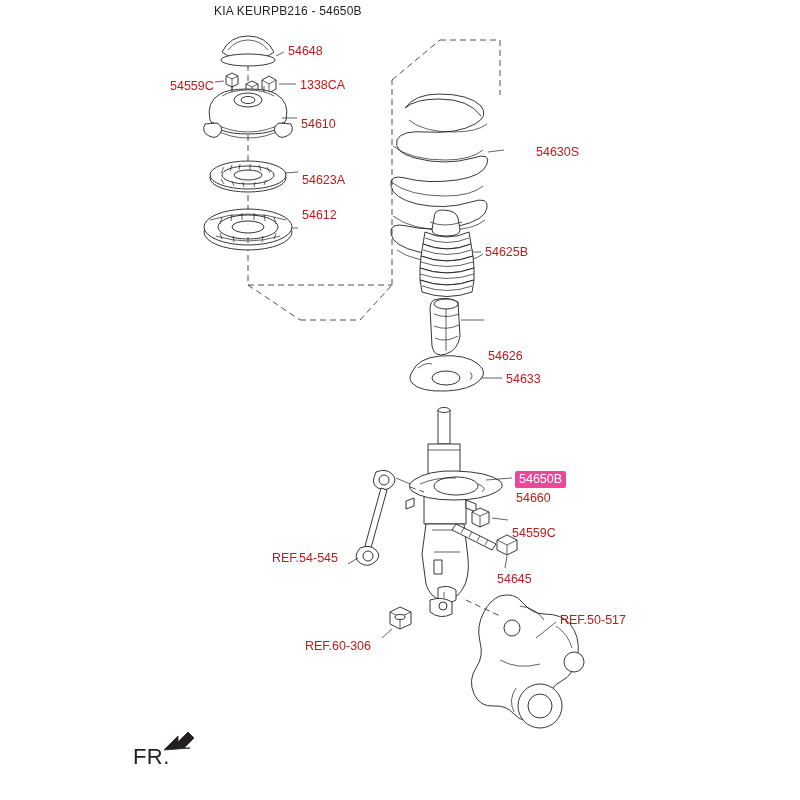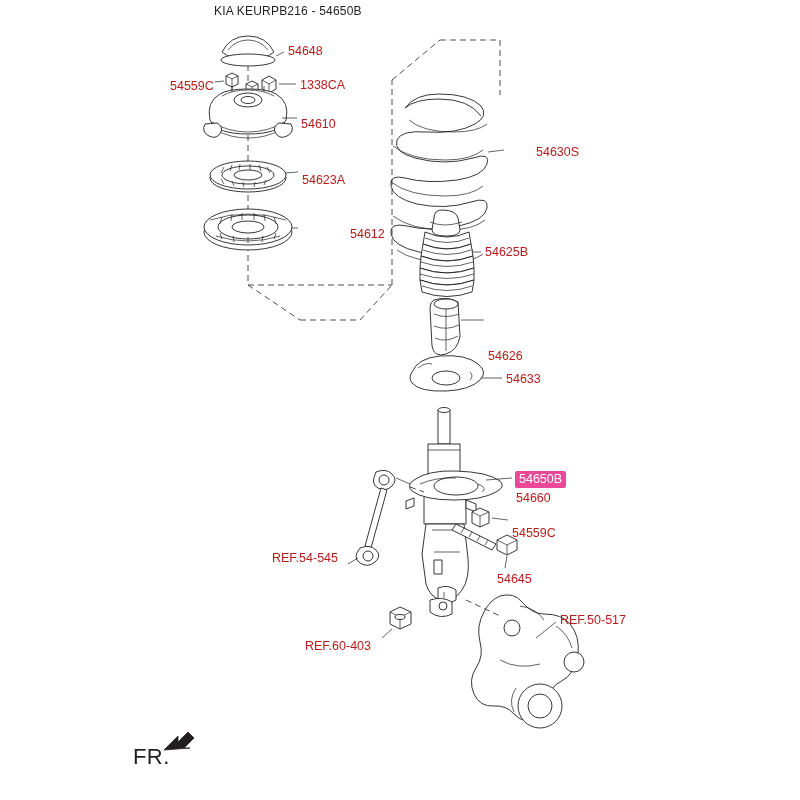--- a/index.html
+++ b/index.html
@@ -257,27 +257,27 @@
     </g>
 
   </svg>
 
   <div class="label" style="left:288px; top:44px;">54648</div>
   <div class="label" style="left:170px; top:79px;">54559C</div>
   <div class="label" style="left:300px; top:78px;">1338CA</div>
   <div class="label" style="left:301px; top:117px;">54610</div>
   <div class="label" style="left:508px; top:145px;margin-left:28px;">54630S</div>
   <div class="label" style="left:302px; top:173px;">54623A</div>
-  <div class="label" style="left:302px; top:227px;margin-left:48px;">54612</div>
+  <div class="label" style="left:302px; top:208px;">54612</div>
   <div class="label" style="left:485px; top:245px;">54625B</div>
   <div class="label" style="left:488px; top:318px;margin-top:31px;">54626</div>
   <div class="label" style="left:506px; top:372px;">54633</div>
   <div class="label highlight" style="left: 515px; top: 471px; background: #ec4899;">54650B</div>
   <div class="label" style="left:516px; top:491px;">54660</div>
   <div class="label" style="left:512px; top:526px;">54559C</div>
   <div class="label" style="left:497px; top:572px;">54645</div>
   <div class="label" style="left:272px; top:551px;">REF.54-545</div>
-  <div class="label" style="left:305px; top:639px;">REF.60-403</div>
+  <div class="label" style="left:305px; top:639px;">REF.60-306</div>
   <div class="label" style="left:560px; top:613px;">REF.50-517</div>
 
   <div class="fr-text">FR.</div>
 
 </div>
 
 </body></html>

